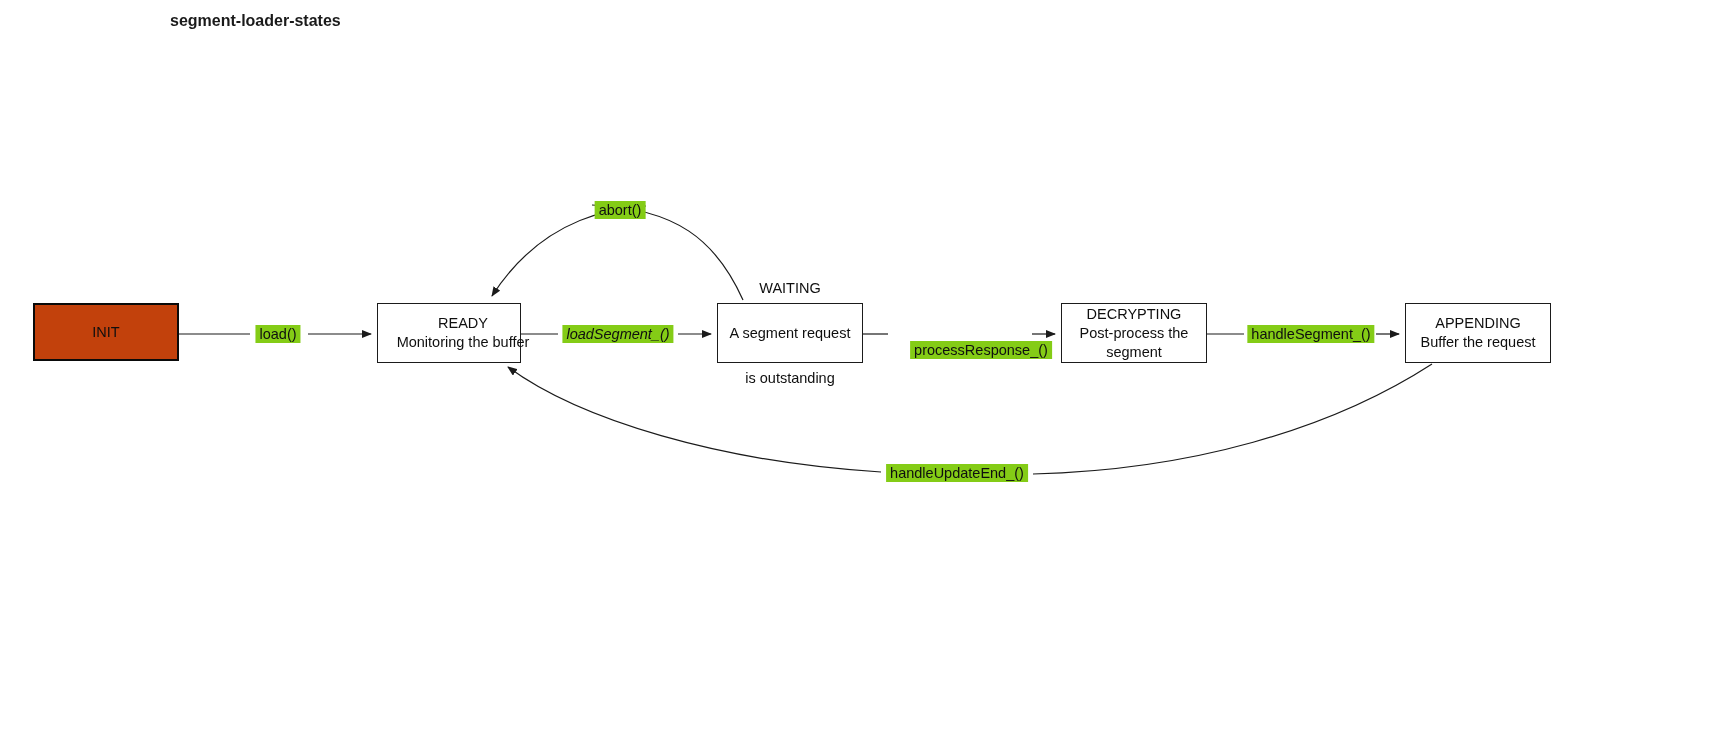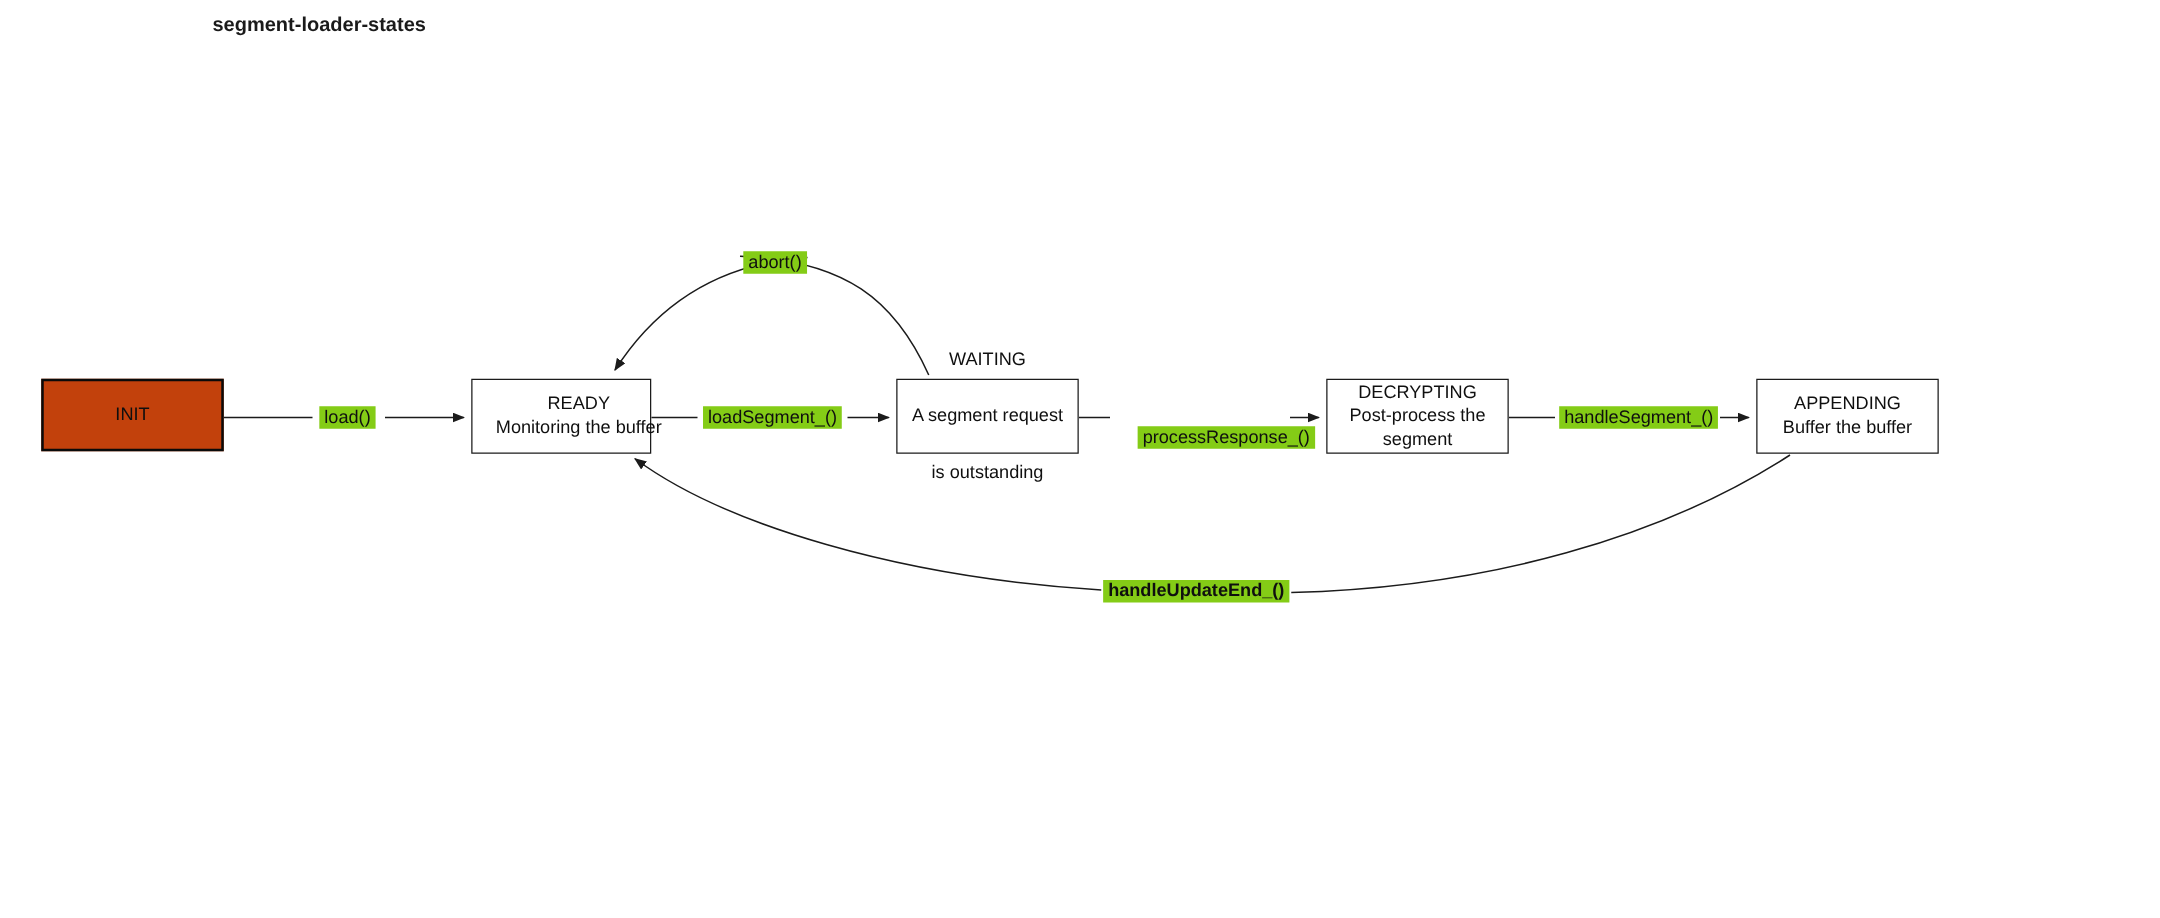--- a/index.html
+++ b/index.html
@@ -123,21 +123,21 @@
 </div>
 
 <div class="node-box" style="left:1061px; top:303px; width:146px; height:60px;">
   <span class="node-line">DECRYPTING</span>
   <span class="node-line">Post-process the</span>
   <span class="node-line">segment</span>
 </div>
 
 <div class="node-box" style="left:1405px; top:303px; width:146px; height:60px;">
   <span class="node-line">APPENDING</span>
-  <span class="node-line">Buffer the buffer</span>
+  <span class="node-line">Buffer the request</span>
 </div>
 
 <div class="edge-label" style="left:278px; top:334px;">load()</div>
-<div class="edge-label" style="left:618px; top:334px;">loadSegment_()</div>
+<div class="edge-label" style="left:618px; top:334px;font-style:italic;">loadSegment_()</div>
 <div class="edge-label" style="left:961px; top:350px;margin-left:20px;">processResponse_()</div>
 <div class="edge-label" style="left:1311px; top:334px;">handleSegment_()</div>
 <div class="edge-label" style="left:620px; top:210px;">abort()</div>
-<div class="edge-label" style="left:957px; top:473px;font-weight:bold;">handleUpdateEnd_()</div>
+<div class="edge-label" style="left:957px; top:473px;">handleUpdateEnd_()</div>
 
 </body></html>

